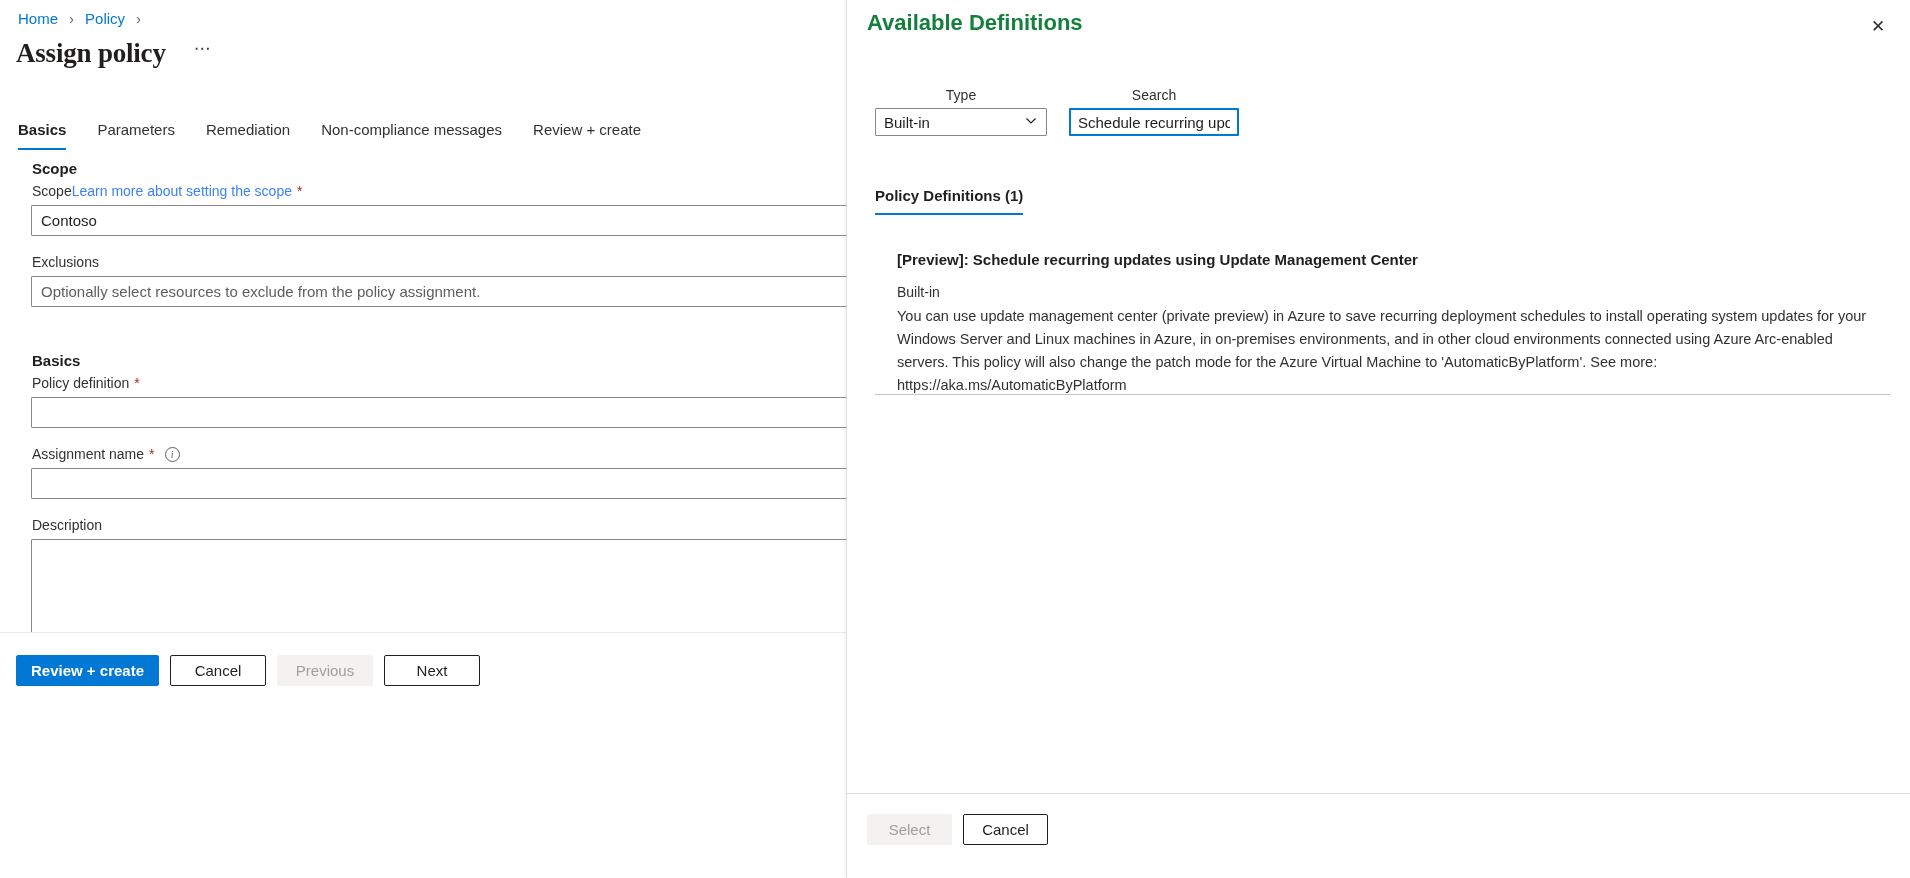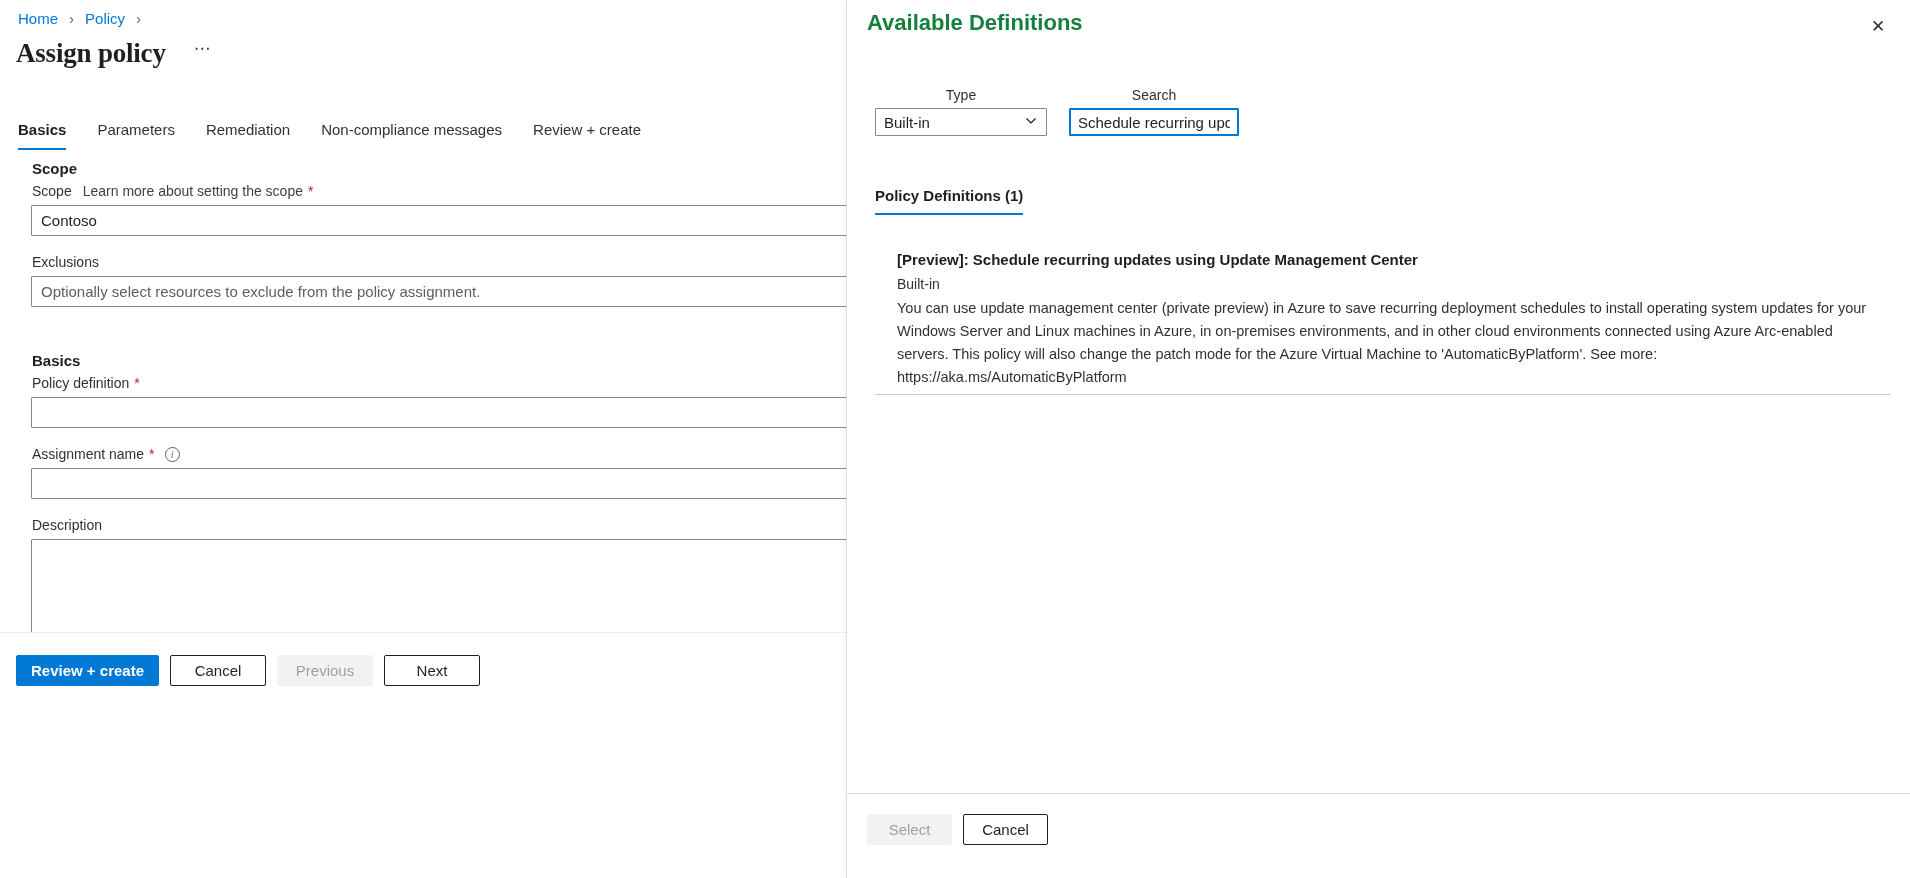--- a/index.html
+++ b/index.html
@@ -112,23 +112,22 @@
   }
   .field-label {
     font-size: 14px;
     color: #323130;
     margin: 0 0 4px 26px;
     display: flex;
     align-items: center;
     line-height: 19px;
   }
   .field-label .learn {
-    color: #404040;
-    cursor: pointer;
-    margin-left: 11px;
+    color: #3b82f6;
+    cursor: pointer;
   }
   .req {
     color: #a4262c;
     margin-left: 5px;
     font-size: 14px;
   }
   .info-icon {
     display: inline-flex;
     align-items: center;
     justify-content: center;
@@ -322,21 +321,21 @@
     height: 162px;
     padding: 18px 22px 0 22px;
     cursor: pointer;
     overflow: hidden;
   }
   .result-title {
     font-size: 15px;
     font-weight: 700;
     color: #201f1e;
     line-height: 20px;
-    margin-bottom: 4px;
+    margin-bottom: 12px;
   }
   .result-sub {
     font-size: 14px;
     color: #323130;
     line-height: 20px;
     margin-bottom: 3px;
   }
   .result-desc {
     font-size: 14.5px;
     color: #323130;

